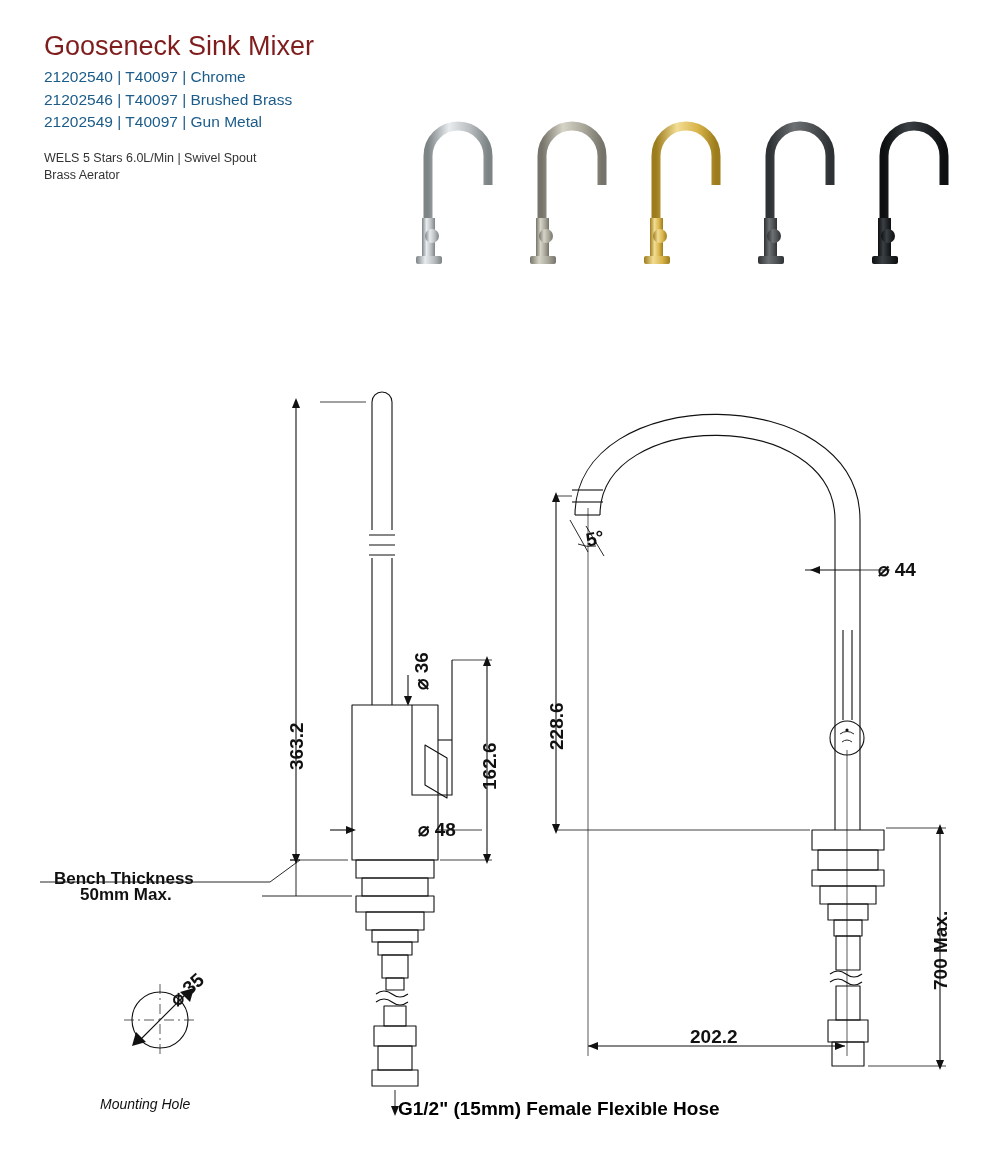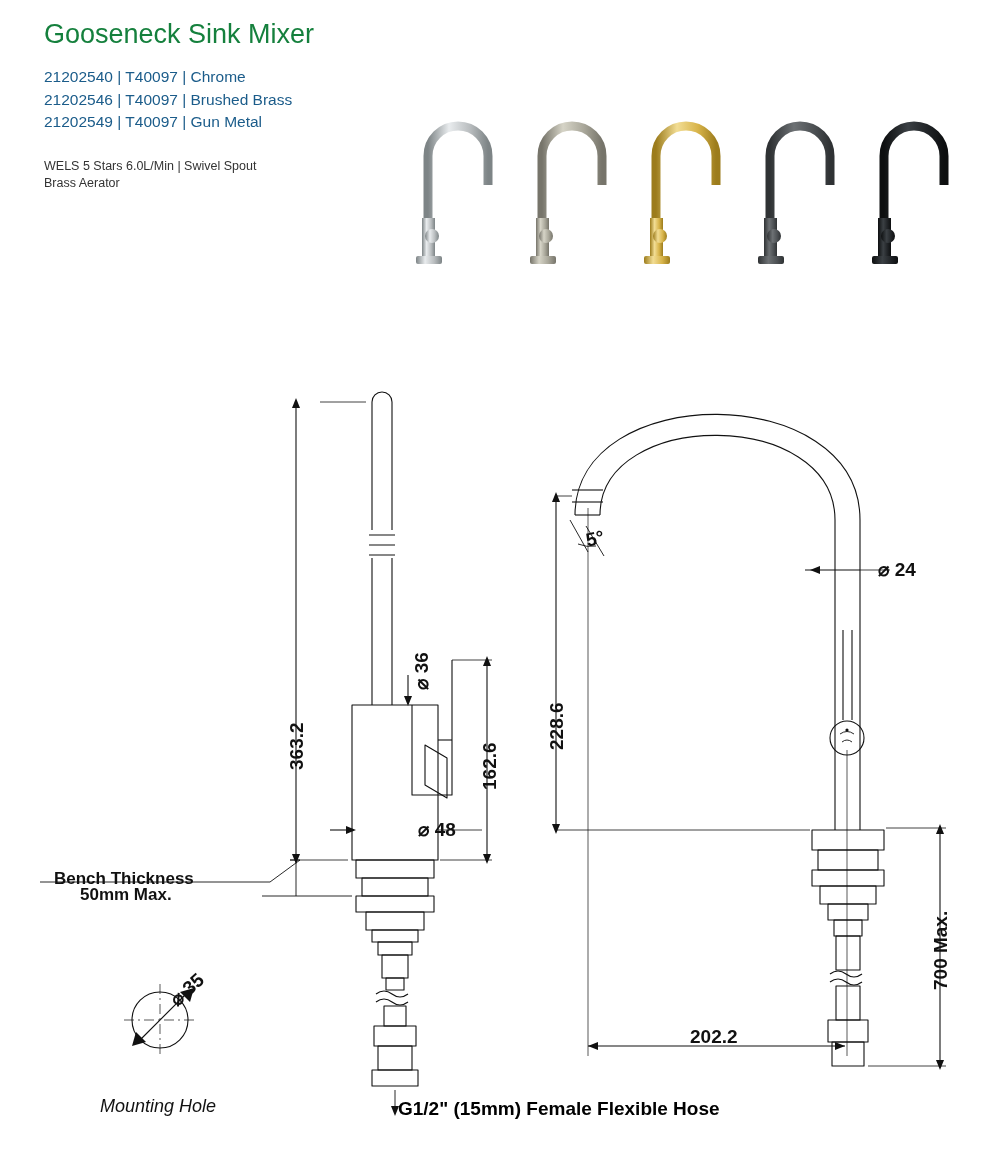--- a/index.html
+++ b/index.html
@@ -29,35 +29,35 @@
   }
   .brand-title {
     font-size: 31px;
     font-weight: bold;
     color: #1b4f72;
     letter-spacing: 0.5px;
     line-height: 1.15;
   }
   .brand-subtitle {
     font-size: 27px;
-    color: #15803d;
+    color: #7f1d1d;
     line-height: 1.2;
-    margin-top: 2px;
+    margin-top: 14px;
     font-weight: normal;
   }
   .sku-list {
-    margin-top: 16px;
+    margin-top: 4px;
   }
   .sku-line {
     font-size: 15.5px;
     color: #1b5c8a;
     line-height: 1.45;
   }
   .spec-list {
-    margin-top: 24px;
+    margin-top: 16px;
   }
   .spec-line {
     font-size: 12.5px;
     color: #333333;
     line-height: 1.35;
   }
 
   
   .finishes {
     position: absolute;
@@ -95,21 +95,21 @@
   .note-label {
     position: absolute;
     font-size: 17px;
     font-weight: bold;
     color: #111111;
     white-space: nowrap;
     line-height: 1.3;
   }
   .note-italic {
     position: absolute;
-    font-size: 18px;
+    font-size: 14px;
     font-style: italic;
     color: #111111;
     white-space: nowrap;
   }
   .hose-label {
     position: absolute;
     font-size: 19px;
     font-weight: bold;
     white-space: nowrap;
   }
@@ -360,21 +360,21 @@
     <div class="dim-label rot" style="left:479px; top:460px;">162.6</div>
 
     <div class="dim-label rot" style="left:410px; top:360px;">⌀ 36</div>
 
     <div class="dim-label" style="left:418px; top:488px;text-align:right;">⌀ 48</div>
 
     <div class="dim-label rot" style="left:546px; top:420px;">228.6</div>
 
     <div class="dim-label" style="left:586px; top:198px; transform:rotate(-12deg);">5°</div>
 
-    <div class="dim-label" style="left:878px; top:228px;">⌀ 24</div>
+    <div class="dim-label" style="left:878px; top:228px;">⌀ 44</div>
 
     <div class="dim-label" style="left:690px; top:696px;">202.2</div>
 
     <div class="dim-label rot" style="left:930px; top:660px;">700 Max.</div>
 
     <div class="dim-label" style="left:168px; top:648px; transform:rotate(-42deg);">⌀ 35</div>
 
     
     <div class="note-label" style="left:54px; top:530px;margin-top:8px;">Bench Thickness</div>
     <div class="note-label" style="left:80px; top:554px;">50mm Max.</div>

